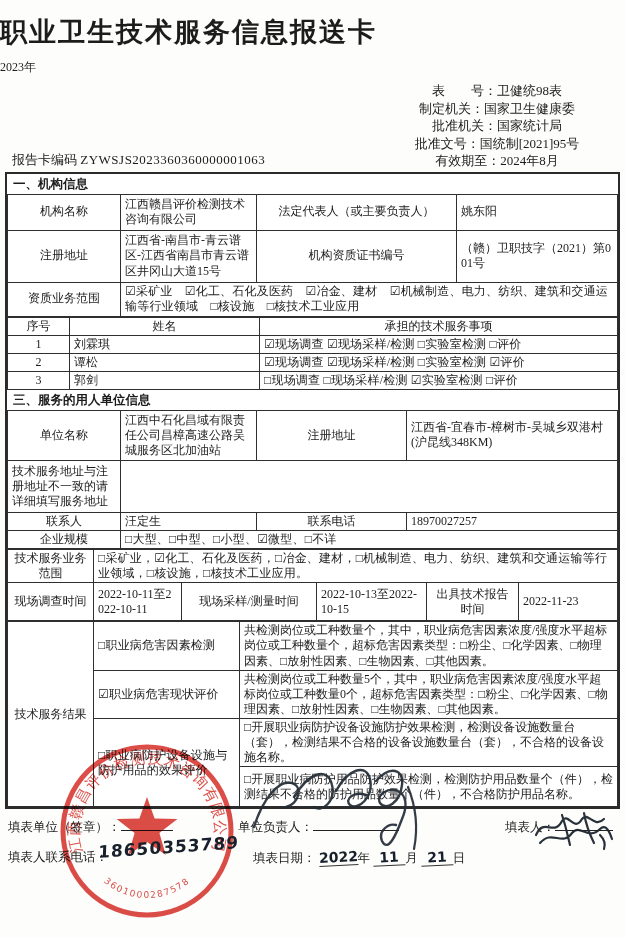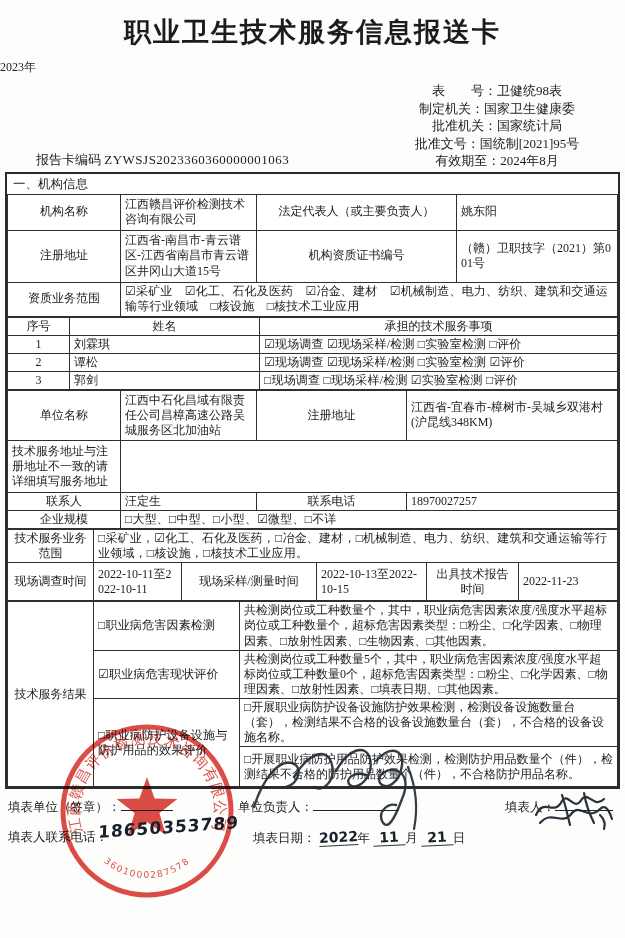--- a/index.html
+++ b/index.html
@@ -3,30 +3,30 @@
 <meta charset="utf-8">
 <style>
   * { margin:0; padding:0; box-sizing:border-box; }
   html,body { background:#e8e8e8; }
   .page {
     position:relative; width:625px; height:938px; margin:0 auto;
     background:#fdfdfc; color:#1c1c1c; overflow:hidden;
     font-family:"Liberation Serif","DejaVu Serif",serif;
   }
   
-  .title { margin-top:14px; text-align:center; font-size:27px; font-weight:bold; letter-spacing:2px; }
+  .title { margin-top:14px; text-align:left; font-size:27px; font-weight:bold; letter-spacing:2px; }
   .year  { margin-top:9px; font-size:12px; }
   .head-row { display:flex; align-items:flex-end; margin:6px 8px 2px 8px; }
-  .report-code { margin-left:28px; font-size:13px; padding-bottom:1px; white-space:nowrap; }
+  .report-code { margin-left:4px; font-size:13px; padding-bottom:1px; white-space:nowrap; }
   .report-code .code { letter-spacing:0.5px; }
   .meta-list { margin-left:auto; width:240px; font-size:13px; line-height:17.5px; text-align:center; }
   .meta-line span { white-space:nowrap; }
   
   .form { margin:1px 5px 0 5px; border:2px solid #2b2b2b; background:#fff; }
-  .sec-hdr { font-size:12.5px; font-weight:normal; padding:2px 6px 1px 6px;
+  .sec-hdr { font-size:12.5px; font-weight:bold; padding:2px 6px 1px 6px;
              font-family:"Liberation Sans","DejaVu Sans",sans-serif; }
   table { border-collapse:collapse; width:100%; table-layout:fixed; }
   td { border:1px solid #2f2f2f; font-size:12px; line-height:1.26; padding:1px 4px;
        vertical-align:middle; overflow-wrap:anywhere; word-break:break-all; }
   td.lbl { text-align:center; }
   td.val { text-align:left; }
   .cbx { letter-spacing:0.2px; }
   
   .footer { position:relative; height:100px; font-size:12.5px; }
   .f-abs { position:absolute; white-space:nowrap; }
@@ -115,20 +115,21 @@
         <td class="val cbx">☑现场调查 ☑现场采样/检测 □实验室检测 ☑评价</td>
       </tr>
       <tr>
         <td class="lbl" style="height:17px">3</td>
         <td class="val">郭剑</td>
         <td class="val cbx">□现场调查 □现场采样/检测 ☑实验室检测 □评价</td>
       </tr>
     </tbody>
       </table>
 
+    <div class="sec-hdr">三、服务的用人单位信息</div>
     <table>
       <colgroup>
           <col style="width:113px">
           <col style="width:136px">
           <col style="width:150px">
           <col>
         </colgroup>
       <tbody>
           <tr>
         <td class="lbl" style="height:50px">单位名称</td>
@@ -184,21 +185,21 @@
           <col>
         </colgroup>
       <tbody>
           <tr>
         <td class="lbl" rowspan="4">技术服务结果</td>
         <td class="val cbx" style="height:48px">□职业病危害因素检测</td>
         <td class="val">共检测岗位或工种数量个，其中，职业病危害因素浓度/强度水平超标岗位或工种数量个，超标危害因素类型：□粉尘、□化学因素、□物理因素、□放射性因素、□生物因素、□其他因素。</td>
       </tr>
       <tr>
         <td class="val cbx" style="height:48px">☑职业病危害现状评价</td>
-        <td class="val">共检测岗位或工种数量5个，其中，职业病危害因素浓度/强度水平超标岗位或工种数量0个，超标危害因素类型：□粉尘、□化学因素、□物理因素、□放射性因素、□填表日期、□其他因素。</td>
+        <td class="val">共检测岗位或工种数量5个，其中，职业病危害因素浓度/强度水平超标岗位或工种数量0个，超标危害因素类型：□粉尘、□化学因素、□物理因素、□放射性因素、□生物因素、□其他因素。</td>
       </tr>
       <tr>
         <td class="val cbx" rowspan="2">□职业病防护设备设施与防护用品的效果评价</td>
         <td class="val" style="height:42px">□开展职业病防护设备设施防护效果检测，检测设备设施数量台（套），检测结果不合格的设备设施数量台（套），不合格的设备设施名称。</td>
       </tr>
       <tr>
         <td class="val" style="height:40px;text-align:justify">□开展职业病防护用品防护效果检测，检测防护用品数量个（件），检测结果不合格的防护用品数量个（件），不合格防护用品名称。</td>
       </tr>
     </tbody>
       </table>

